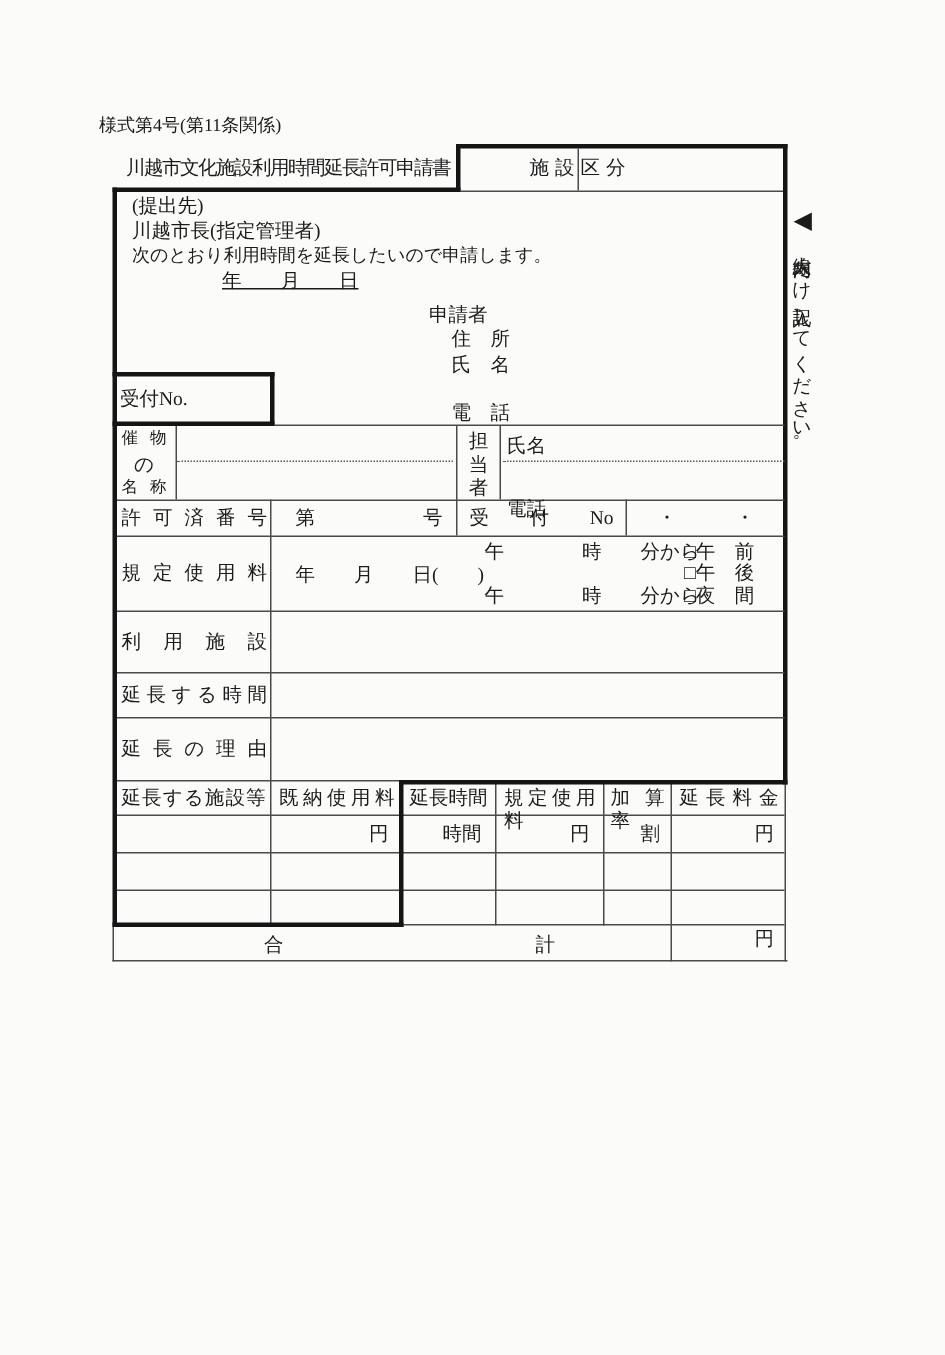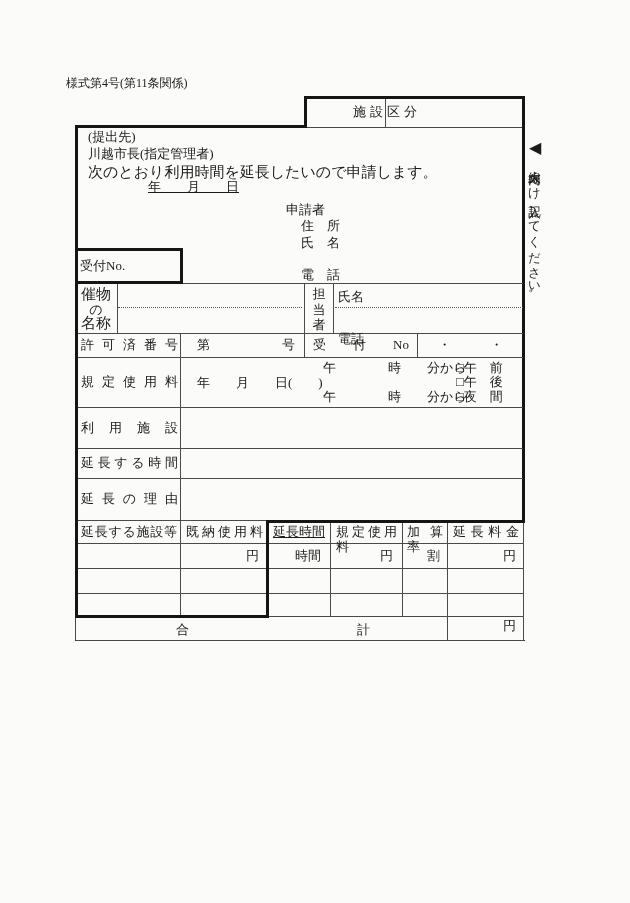--- a/index.html
+++ b/index.html
@@ -1,40 +1,41 @@
 <!DOCTYPE html>
 <html><head>
 <meta charset="utf-8">
 <style>
   html,body{margin:0;padding:0;background:#fbfbfa;}
   .sheet{
     position:relative;width:630px;height:903px;background:#fbfbfa;overflow:hidden;
     font-family:"Liberation Serif","DejaVu Serif",serif;color:#1b1b1b;
   }
   .t{position:absolute;font-size:13px;line-height:1.15;white-space:pre;}
-  .small{font-size:15px;}
+  .small{font-size:12px;}
   .tiny{font-size:12px;}
   .jc{position:absolute;font-size:13px;line-height:1.15;text-align:justify;text-align-last:justify;}
   .rt{position:absolute;font-size:13px;line-height:1.15;text-align:right;}
   .ctr{position:absolute;font-size:13px;line-height:1.15;text-align:center;}
   .ln{position:absolute;background:#4a4a4a;}
   .thick{position:absolute;background:#151515;}
   .dot{position:absolute;border-top:1px dotted #5a5a5a;height:0;}
   .vcell{position:absolute;display:flex;flex-direction:column;justify-content:space-between;}
-  .jl{text-align:justify;text-align-last:justify;font-size:15px;line-height:1;}
+  .jl{text-align:justify;text-align-last:justify;font-size:11px;line-height:1;}
   .cl{text-align:center;font-size:13px;line-height:1;}
   .vside{position:absolute;writing-mode:vertical-rl;font-size:12.5px;letter-spacing:1px;line-height:1;}
   .tri{position:absolute;font-size:16px;line-height:1;}
 </style>
 </head>
 <body>
 
 <div class="sheet">
 
   <div class="t tiny" style="left:66px;top:77px;">様式第4号(第11条関係)</div>
+  <div class="t" style="left:84px;top:105px;letter-spacing:-1px;">川越市文化施設利用時間延長許可申請書</div>
 
   <div class="thick" style="left:304px;top:96px;width:221px;height:3px;"></div>
   <div class="thick" style="left:304px;top:96px;width:3px;height:32px;"></div>
   <div class="ln" style="left:307px;top:127px;width:216px;height:1px;"></div>
   <div class="ln" style="left:385px;top:99px;width:1px;height:28px;"></div>
   <div class="jc" style="left:313px;top:105px;width:64px;margin-left:40px;">施設区分</div>
 
   <div class="thick" style="left:75px;top:125px;width:232px;height:3px;"></div>
   <div class="thick" style="left:522px;top:96px;width:3px;height:427px;"></div>
   <div class="thick" style="left:75px;top:125px;width:3px;height:493px;"></div>
@@ -112,21 +113,21 @@
   <div class="t" style="left:456px;top:390px;">□夜　間</div>
 
   <div class="jc" style="left:81px;top:421px;width:97px;">利用施設</div>
 
   <div class="jc" style="left:81px;top:456px;width:97px;">延長する時間</div>
 
   <div class="jc" style="left:81px;top:492px;width:97px;">延長の理由</div>
 
   <div class="jc" style="left:81px;top:525px;width:96px;">延長する施設等</div>
   <div class="jc" style="left:186px;top:525px;width:77px;">既納使用料</div>
-  <div class="jc" style="left:273px;top:525px;width:52px;text-decoration:underline;">延長時間</div>
+  <div class="jc" style="left:273px;top:525px;width:52px;">延長時間</div>
   <div class="jc" style="left:336px;top:525px;width:61px;">規定使用料</div>
   <div class="jc" style="left:407px;top:525px;width:36px;">加算率</div>
   <div class="jc" style="left:453px;top:525px;width:66px;">延長料金</div>
 
   <div class="rt" style="left:181px;top:549px;width:78px;">円</div>
   <div class="rt" style="left:269px;top:549px;width:52px;">時間</div>
   <div class="rt" style="left:331px;top:549px;width:62px;">円</div>
   <div class="rt" style="left:403px;top:549px;width:37px;">割</div>
   <div class="rt" style="left:448px;top:549px;width:68px;">円</div>
 

